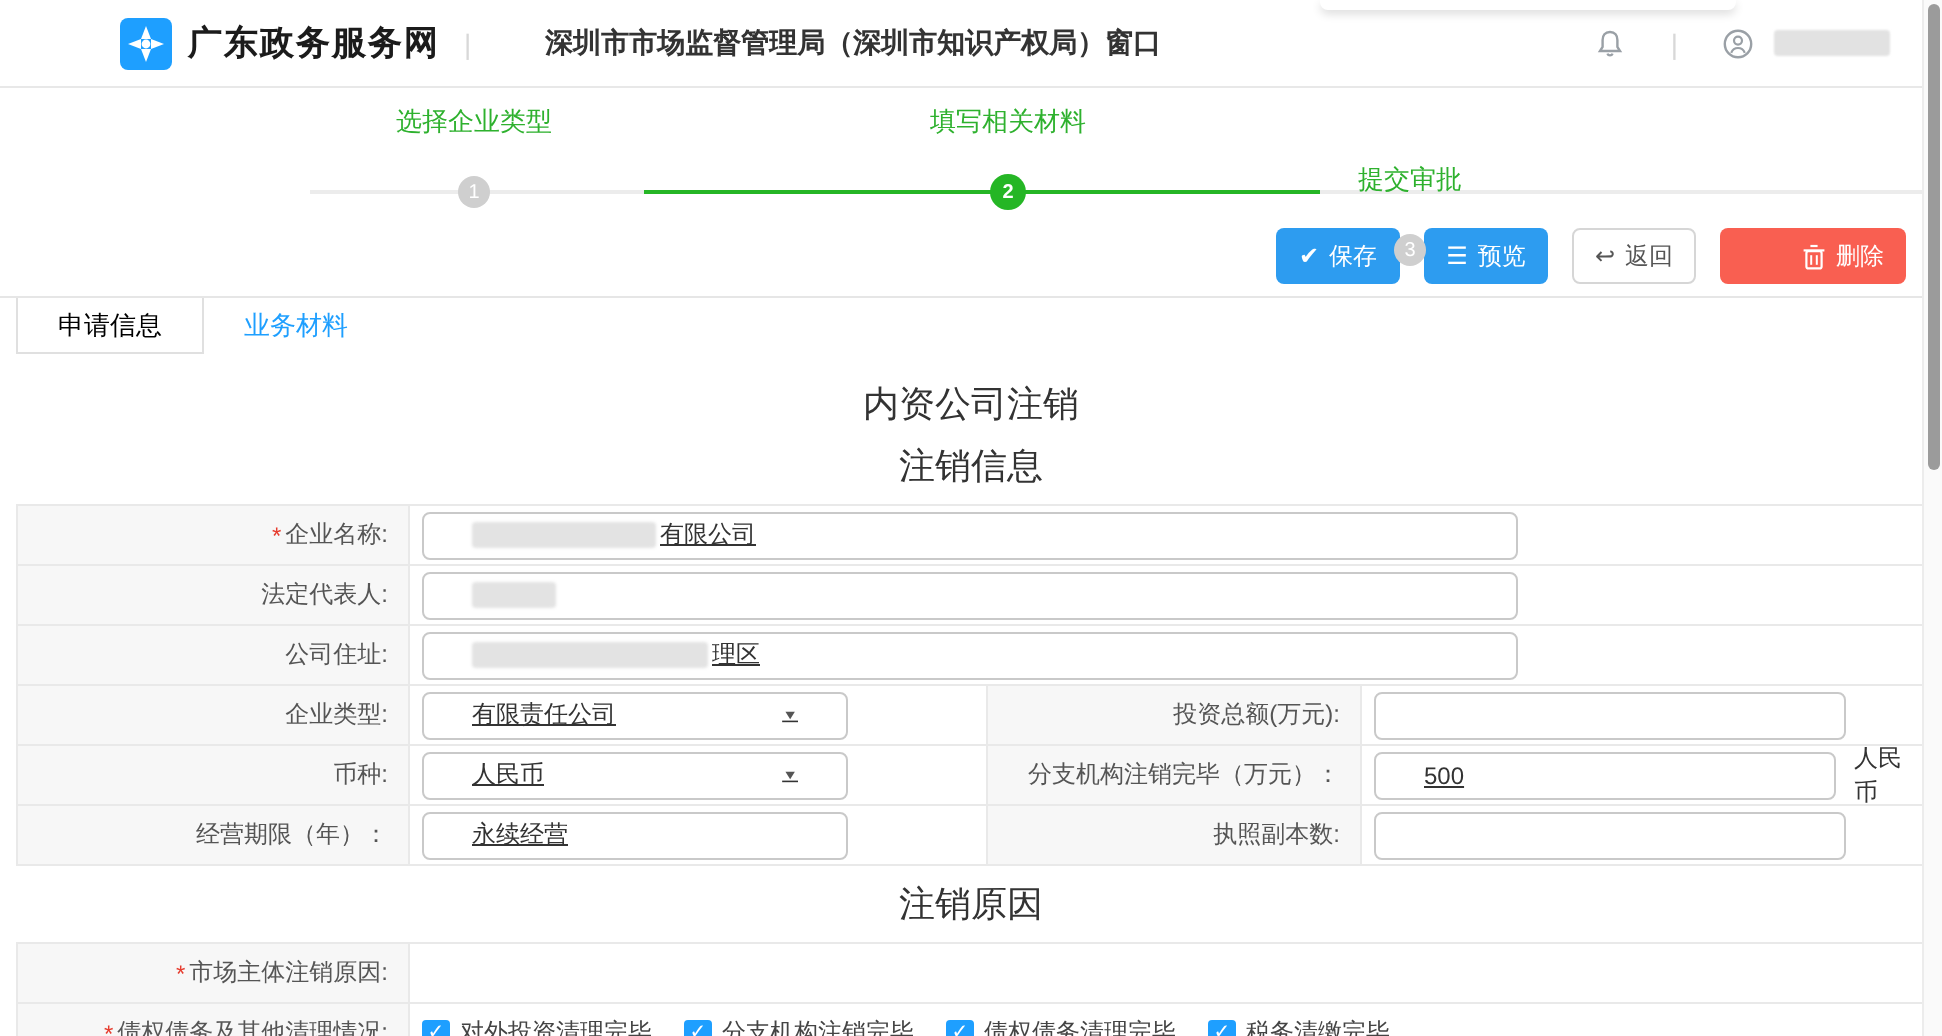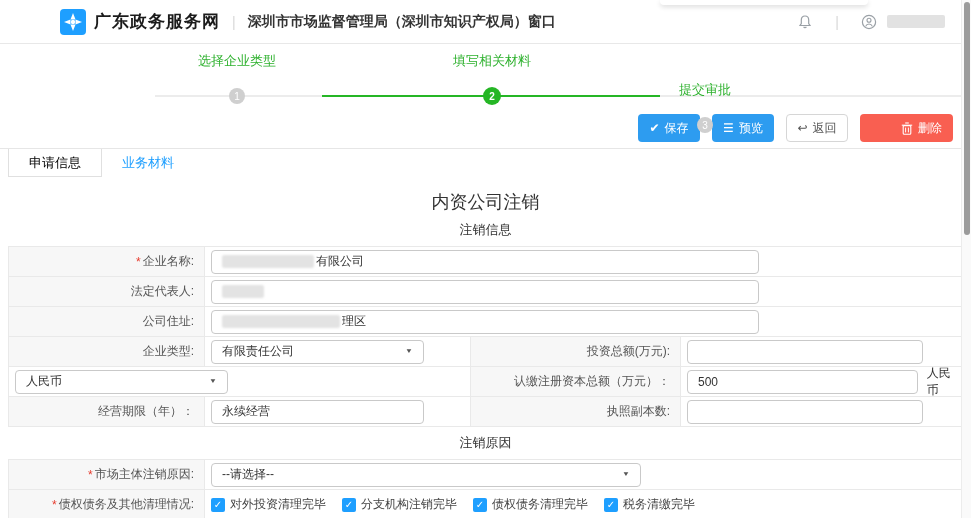--- a/index.html
+++ b/index.html
@@ -11,37 +11,37 @@
   .screen { position: relative; width: 971px; height: 518px; background:#fff; }
 
   
   .header {
     height: 44px; display: flex; align-items: center;
     padding: 0 26px 0 60px; border-bottom: 1px solid #e8e8e8; background: #fff;
   }
   .logo { width: 26px; height: 26px; margin-right: 8px; flex: none; }
   .brand { font-size: 17px; font-weight: bold; color: #1b1b1b; letter-spacing: 1px; }
   .hdr-sep { color: #d8d8d8; margin: 0 12px; font-size: 14px; }
-  .win-title { font-size: 14px; font-weight: bold; color: #333; }
+  .win-title { font-size: 14px; font-weight: bold; color: #333; margin-left: 25px; }
   .hdr-right { margin-left: auto; display: flex; align-items: center; gap: 10px; }
   .hdr-icon { width: 16px; height: 16px; color:#9aa0a6; }
   .name-blob { width: 58px; height: 13px; background: #e2e2e2; border-radius: 2px; filter: blur(0.6px); }
 
   .popup-edge {
     position: absolute; top: 0; left: 660px; width: 208px; height: 5px;
     background: #fff; border-radius: 0 0 4px 4px;
     box-shadow: 0 2px 5px rgba(0,0,0,0.14);
   }
 
   
   .steps { position: relative; height: 70px; }
   .step-line  { position: absolute; top: 51px; left: 155px; width: 830px; height: 2px; background: #ececec; }
   .step-line-done { position: absolute; top: 51px; left: 322px; width: 338px; height: 2px; background: #25b625; }
   .step { position: absolute; top: 8px; width: 160px; text-align: center; }
-  .step-1 { left: 157px; } .step-2 { left: 412px; } .step-3 { left: 625px; margin-top: 29px; }
+  .step-1 { left: 157px; } .step-2 { left: 424px; } .step-3 { left: 625px; margin-top: 29px; }
   .step-label { font-size: 13px; color: #2eb12e; }
   .step-circle {
     position: absolute; left: 50%; transform: translateX(-50%); top: 36px;
     width: 16px; height: 16px; border-radius: 50%;
     background: #cfcfcf; color: #fff; font-size: 10px;
     display: flex; align-items: center; justify-content: center;
   }
   .step-circle.active { width: 18px; height: 18px; top: 35px; background: #25b625; font-weight: bold; }
 
   
@@ -63,38 +63,38 @@
   }
   .tab.active {
     margin-left: 8px; color: #000000; background: #fff;
     border: 1px solid #e0e0e0; border-top: none;
   }
   .tab.plain { color: #1e9fff; }
 
   
   .content { padding: 0 8px; }
   .page-title { text-align: center; font-size: 18px; font-weight: 500; color: #333; margin: 13px 0 4px; }
-  .section-title { text-align: center; font-size: 13px; color: #333; margin: 7px 0 7px; }
+  .section-title { text-align: center; font-size: 18px; color: #333; margin: 7px 0 7px; }
 
   .ftable { border: 1px solid #e9e9e9; border-bottom: none; }
   .frow { display: flex; height: 30px; border-bottom: 1px solid #e9e9e9; background: #fff; }
   .cell-label {
     width: 196px; background: #f7f7f7; border-right: 1px solid #e9e9e9;
     font-size: 12px; color: #555; text-align: right;
     display: flex; align-items: center; justify-content: flex-end; padding-right: 10px; flex: none;
   }
-  .cell-label.mid { width: 211px; border-left: 1px solid #e9e9e9; }
+  .cell-label.mid { width: 188px; border-left: 1px solid #e9e9e9; }
   .cell-input { flex: 1; display: flex; align-items: center; padding-left: 6px; min-width: 0; }
   .cell-input.fixed { flex: none; width: 281px; }
   .req { color: #e63c2e; margin-right: 2px; }
 
   .inp, .sel {
     height: 24px; border: 1px solid #c9c9c9; border-radius: 4px;
     font-size: 12px; color: #333; background: #fff;
-    display: flex; align-items: center; padding: 0 10px;
+    display: flex; align-items: center; padding: 0 24px; text-decoration: underline;
   }
   input.inp { display: inline-block; line-height: 22px; }
   .w-lg { width: 548px; } .w-md { width: 213px; } .w-md2 { width: 236px; } .w-xl { width: 430px; }
   .sel { justify-content: space-between; }
   .sel .arrow { font-size: 8px; color: #555; transform: scaleY(0.8); }
   .suffix { font-size: 12px; color: #333; margin-left: 9px; }
   .blob { display: inline-block; height: 13px; background: #e3e3e3; border-radius: 2px; filter: blur(0.8px); }
   .blob.b-name { width: 92px; margin-right: 2px; }
   .blob.b-addr { width: 118px; margin-right: 2px; }
   .blob.b-rep  { width: 42px; }
@@ -239,27 +239,28 @@
             <span class="arrow">▼</span>
           </div>
         </div>
         <div class="cell-label mid">投资总额(万元):</div>
         <div class="cell-input fixed">
           <input class="inp w-md2" value="" style="">
         </div>
       </div>
 
       <div class="frow">
+        <div class="cell-label">币种:</div>
         <div class="cell-input">
           <div class="sel w-md">
             <span>人民币</span>
             <span class="arrow">▼</span>
           </div>
         </div>
-        <div class="cell-label mid">认缴注册资本总额（万元）：</div>
+        <div class="cell-label mid">分支机构注销完毕（万元）：</div>
         <div class="cell-input fixed">
           <input class="inp w-md2" value="500" style="">
           <span class="suffix">人民币</span>
         </div>
       </div>
 
       <div class="frow">
         <div class="cell-label">经营期限（年）：</div>
         <div class="cell-input">
           <input class="inp w-md" value="永续经营" style="">
@@ -273,26 +274,20 @@
     </div>
 
     <div class="section-title">注销原因</div>
 
     <div class="ftable">
 
       <div class="frow">
         <div class="cell-label">
           <span class="req">*</span>
           <span>市场主体注销原因:</span>
-        </div>
-        <div class="cell-input">
-          <div class="sel w-xl">
-            <span>--请选择--</span>
-            <span class="arrow">▼</span>
-          </div>
         </div>
       </div>
 
       <div class="frow">
         <div class="cell-label">
           <span class="req">*</span>
           <span>债权债务及其他清理情况:</span>
         </div>
         <div class="cell-input">
           <div class="cb-group">

